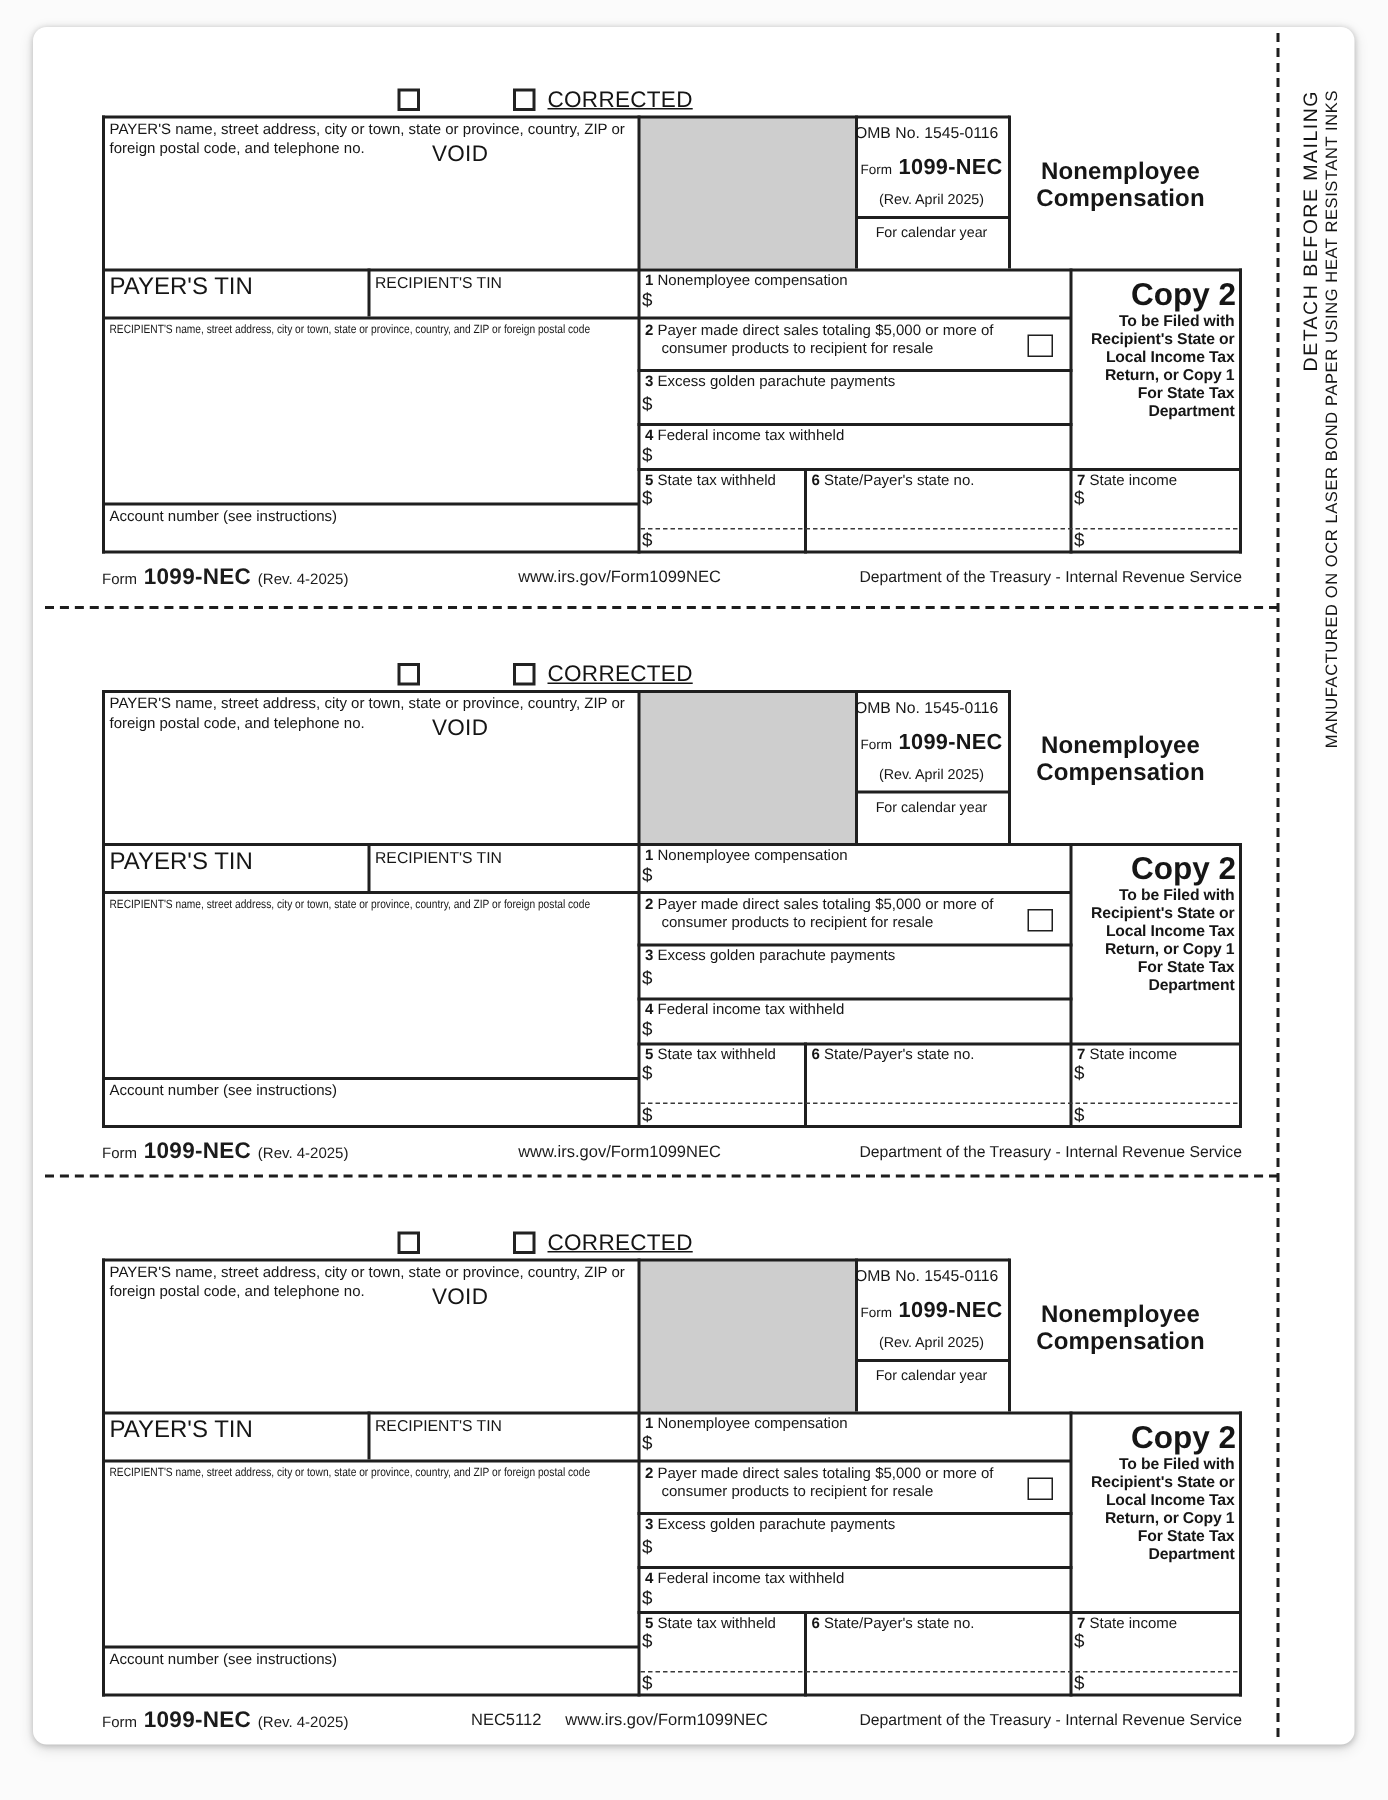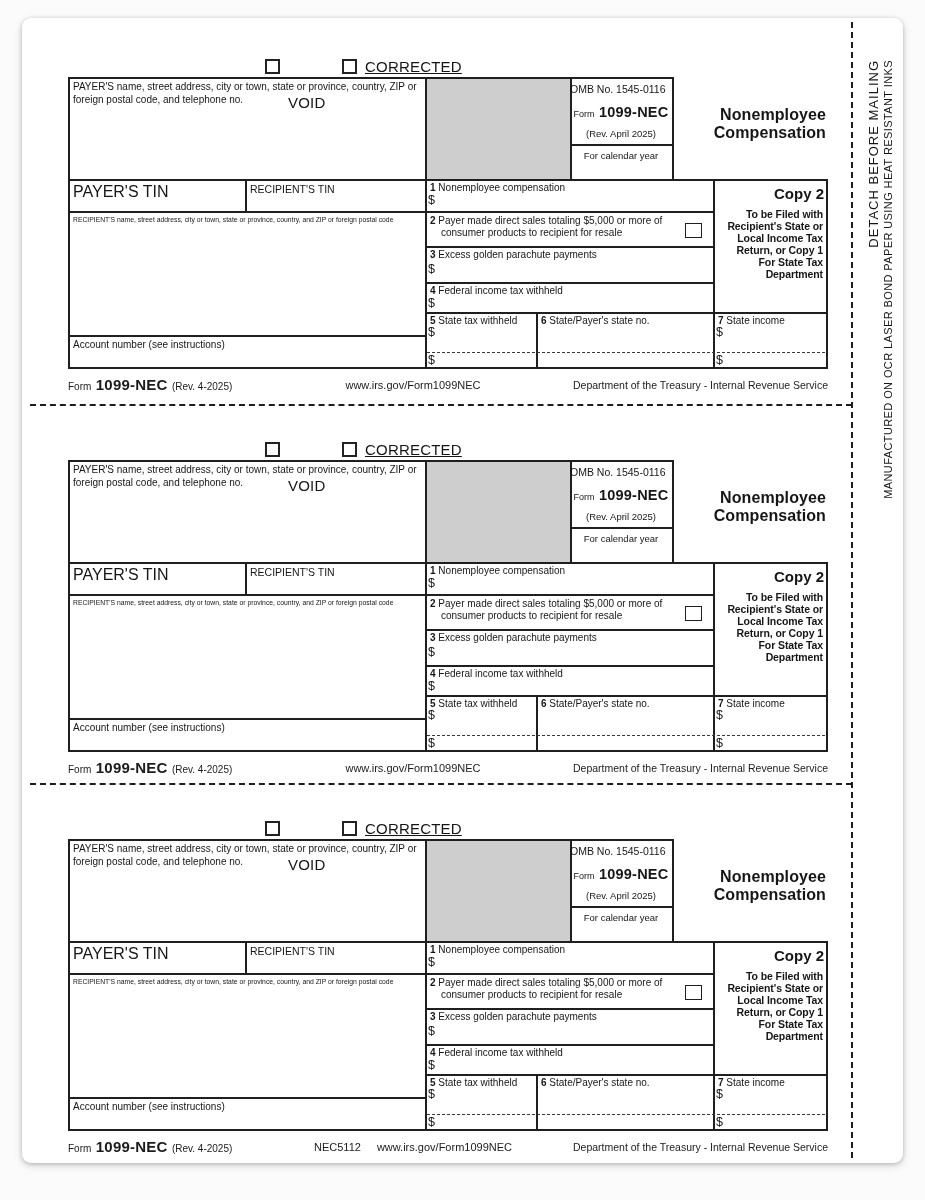--- a/index.html
+++ b/index.html
@@ -35,34 +35,34 @@
   .payer-label { left:5px; top:4px; width:348px; font-size:10px; line-height:12.5px; }
   .field { position:absolute; } 
 
   .omb-no   { left:502px; top:6px;  width:102px; font-size:10.5px; }
   .omb-form { left:502px; top:26px; width:102px; text-align:center; }
   .omb-form .w { font-size:9px; }
   .omb-form .n { font-size:14.5px; font-weight:bold; letter-spacing:.2px; }
   .omb-rev  { left:502px; top:51px; width:102px; text-align:center; font-size:9.5px; }
   .omb-cal  { left:502px; top:73px; width:102px; text-align:center; font-size:9.5px; }
 
-  .main-title { left:600px; top:29px; width:158px; text-align:right; font-size:16px;
+  .main-title { left:600px; top:29px; width:158px; text-align:center; font-size:16px;
                 font-weight:bold; line-height:17.5px; letter-spacing:.1px; }
 
   .tin-label-p { left:5px;   top:106px; font-size:16px; }
   .tin-label-r { left:182px; top:106px; font-size:10.5px;text-align:center; }
   .recip-label { left:5px; top:138px; font-size:8px; }
   .acct-label  { left:5px; top:262px; font-size:10px; }
 
   .box-label   { font-size:10px; }
   .dollar      { font-size:12.5px; }
 
   .box2-chk { position:absolute; left:617px; top:146px; width:17px; height:15px; border:1.6px solid #1f1f1f; background:#fff; }
 
-  .copy2-title { left:645px; top:108px; width:111px; text-align:right; font-size:15px; font-weight:bold; }
+  .copy2-title { left:645px; top:108px; width:111px; text-align:right; font-size:21px; font-weight:bold; }
   .copy2-note  { left:645px; top:132px; width:110px; text-align:right; font-size:10.5px;
                  font-weight:bold; line-height:11.9px; letter-spacing:-.1px; }
 
   
   .f-left  { position:absolute; left:0; top:320px; white-space:nowrap; }
   .f-left .w { font-size:10px; }
   .f-left .n { font-size:15px; font-weight:bold; letter-spacing:.2px; }
   .f-left .r { font-size:10px; }
   .f-center{ position:absolute; left:210px; top:323px; width:270px; text-align:center; font-size:11px; white-space:nowrap; }
   .f-right { position:absolute; right:0;  top:323px; width:330px; text-align:right; font-size:10.5px; }

